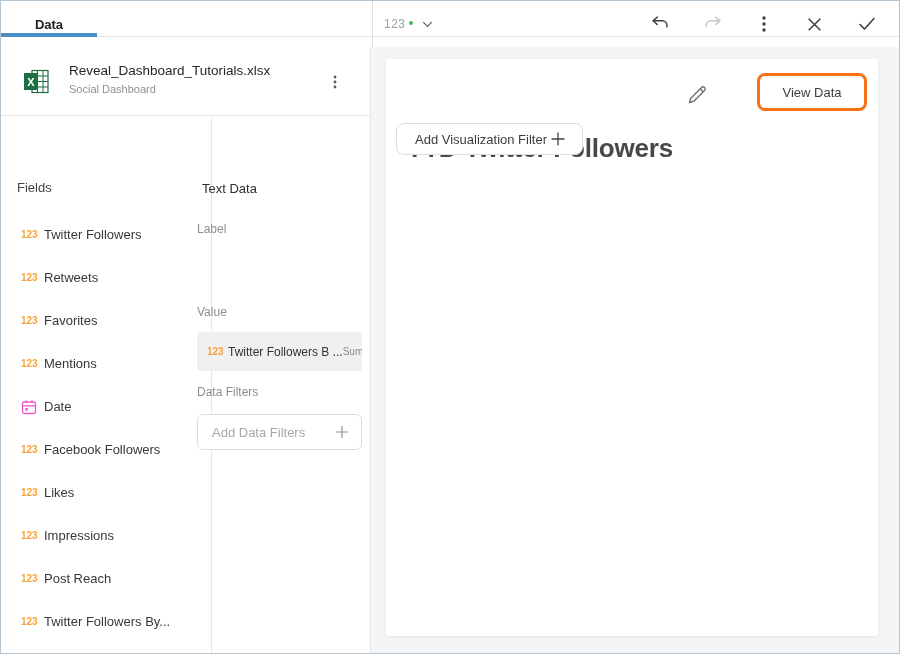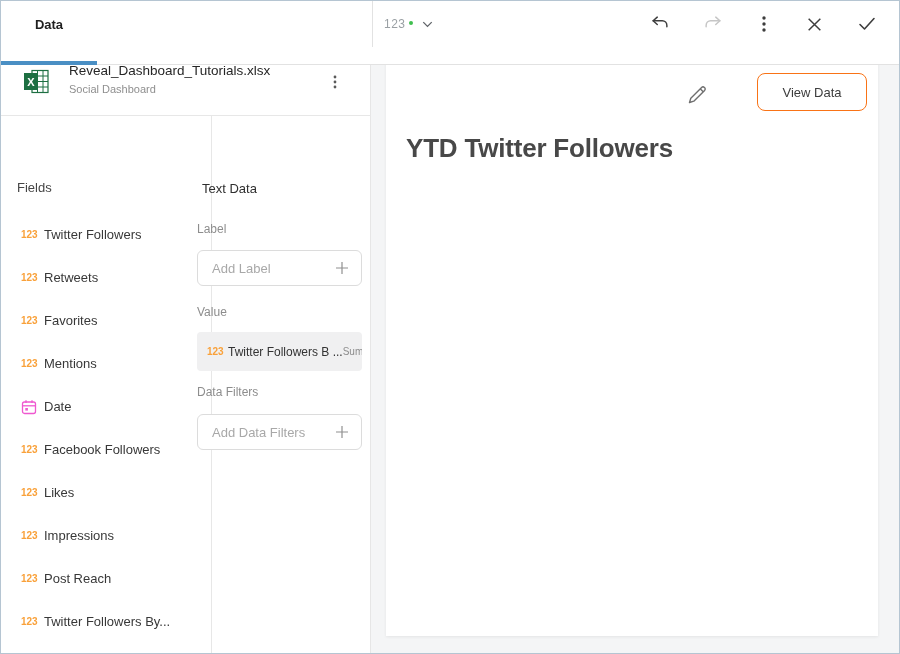--- a/index.html
+++ b/index.html
@@ -2,21 +2,21 @@
 <html><head>
 <meta charset="utf-8">
 <style>
   * { margin:0; padding:0; box-sizing:border-box; }
   html,body { background:#fff; }
   body { font-family:"Liberation Sans","DejaVu Sans",sans-serif; }
   .app { position:relative; width:900px; height:654px; background:#fff;
          border:1px solid #b5c5d2; overflow:hidden; }
 
   
-  .topbar { position:absolute; left:0; top:0; width:898px; height:64px; background:#fff;
+  .topbar { position:absolute; left:0; top:0; width:898px; height:36px; background:#fff;
             border-bottom:1px solid #e2e2e2; z-index:5; }
   .tab { position:absolute; top:0; height:46px; display:flex; align-items:center; justify-content:center;
          font-size:13px; cursor:pointer; }
   .tab-data { left:0; width:96px; font-weight:bold; color:#1f1f1f; }
   .tab-settings { left:96px; width:100px; color:#7a7a7a; }
   .tab-underline { position:absolute; left:0; bottom:-1px; width:96px; height:4px; background:#4a8fc4; }
   .topbar-divider { position:absolute; left:371px; top:0; width:1px; height:46px; background:#e2e2e2; }
   .type-dropdown { position:absolute; left:383px; top:0; height:46px; display:flex; align-items:center; gap:3px; cursor:pointer; }
   .type-dropdown .lbl { font-size:12px; color:#9aa0a4; letter-spacing:.5px; }
   .status-dot { width:4px; height:4px; border-radius:50%; background:#3fbf4e; position:relative; top:-1px; }
@@ -58,21 +58,21 @@
   .chip-label { font-size:12px; color:#333; white-space:nowrap; }
   .chip-sub { font-size:10px; color:#8d8d8d; margin-top:1px; }
 
   
   .right-area { position:absolute; left:370px; top:46px; width:529px; height:607px; background:#f4f5f6; }
   .card { position:absolute; left:15px; top:12px; width:492px; height:577px; background:#fff;
           box-shadow:0 1px 3px rgba(0,0,0,0.07); }
   .viz-title { position:absolute; left:20px; top:74px; font-size:26px; font-weight:bold; color:#484848; letter-spacing:-0.2px; }
   .edit-pencil { position:absolute; left:297px; top:22px; width:28px; height:28px; display:flex; align-items:center; justify-content:center; cursor:pointer; }
   .view-data-btn { position:absolute; right:11px; top:14px; width:110px; height:38px; background:#fff;
-                   border:1px solid #f97316; border-radius:8px; display:flex; align-items:center; justify-content:center;
+                   border:3px solid #f97316; border-radius:8px; display:flex; align-items:center; justify-content:center;
                    font-size:13px; color:#3d3d3d; cursor:pointer; }
   .add-filter-btn { position:absolute; left:10px; top:64px; height:32px; width:187px; background:#fff;
                     border:1px solid #dcdcdc; border-radius:8px; display:flex; align-items:center;
                     justify-content:space-between; padding:0 16px 0 18px; font-size:13px; color:#3c3c3c; cursor:pointer; }
   .big-value { position:absolute; left:0; width:492px; top:332px; text-align:center;
                font-size:124px; line-height:1; color:#59595b; letter-spacing:-2px; white-space:nowrap; }
 </style>
 </head>
 <body>
 
@@ -220,26 +220,20 @@
             
             
           </div>
         </div>
     </div>
 
     <div class="editor-col">
       <div class="editor-title">Text Data</div>
 
       <div class="sec-label sec-label-1">Label</div>
-      <div class="add-box add-box-1">
-        <span class="ph">Add Label</span>
-        <svg width="14" height="14" viewBox="0 0 14 14" fill="none" stroke="#909090" stroke-width="1.2">
-            <path d="M7 1 V13 M1 7 H13"></path>
-          </svg>
-      </div>
 
       <div class="sec-label sec-label-2">Value</div>
       <div class="value-chip">
         <span class="ficon ficon-num">123</span>
         <span class="chip-text">
           <span class="chip-label">Twitter Followers B ...</span>
           <span class="chip-sub">Sum</span>
         </span>
       </div>
 
@@ -258,16 +252,22 @@
       <div class="viz-title">YTD Twitter Followers</div>
       <div class="edit-pencil">
         <svg width="24" height="24" viewBox="0 0 24 24" fill="none" stroke="#6f6f6f" stroke-width="1.4" stroke-linejoin="round">
           <path d="M4.5 19.5 L5.8 15.2 L16.6 4.4 a2 2 0 0 1 2.8 0 l0.2 0.2 a2 2 0 0 1 0 2.8 L8.8 18.2 Z"></path>
           <path d="M15.2 5.8 L18.2 8.8"></path>
         </svg>
       </div>
       <div class="view-data-btn">
         <span>View Data</span>
       </div>
+      <div class="add-filter-btn">
+        <span>Add Visualization Filter</span>
+        <svg width="16" height="16" viewBox="0 0 16 16" fill="none" stroke="#444" stroke-width="1.3">
+            <path d="M8 1.5 V14.5 M1.5 8 H14.5"></path>
+          </svg>
+      </div>
     </div>
   </div>
 
 </div>
 
 </body></html>

